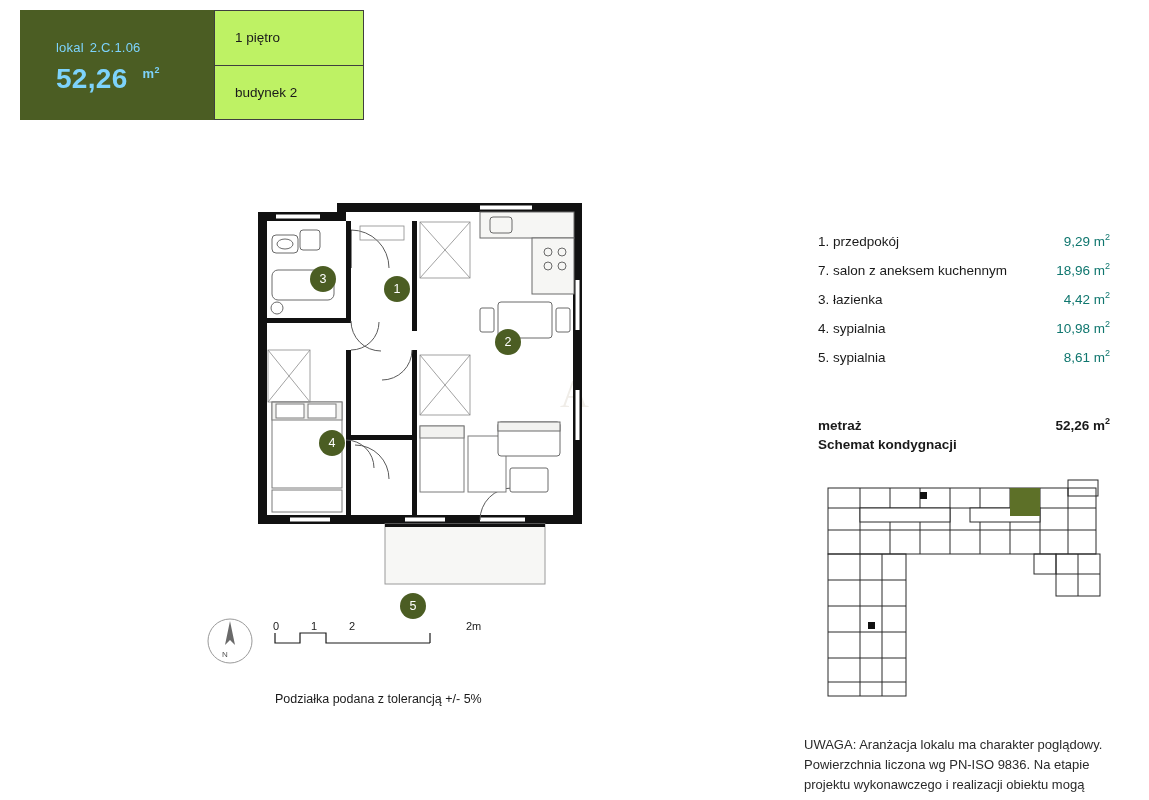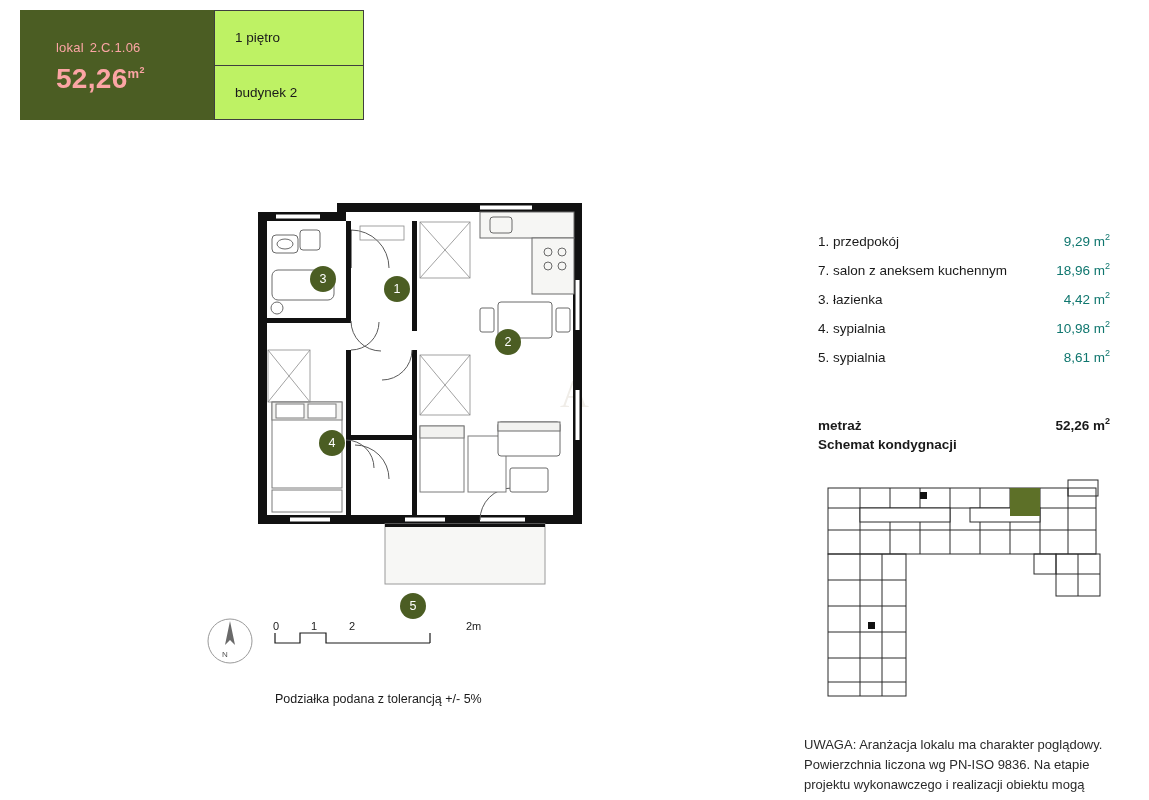--- a/index.html
+++ b/index.html
@@ -19,40 +19,40 @@
     position: absolute;
     left: 20px;
     top: 10px;
     display: flex;
     align-items: stretch;
   }
   #unit-box {
     width: 194px;
     height: 110px;
     background: #4b5d23;
-    color: #fca5a5;
+    color: #7dd3fc;
     padding: 30px 11px 0 36px;
   }
   #unit-label {
     font-size: 13px;
     letter-spacing: 0.2px;
     white-space: nowrap;
   }
   #unit-label .code { margin-left: 6px; }
   #unit-area {
     margin-top: 8px;
     font-size: 28px;
     font-weight: bold;
     letter-spacing: 0.3px;
   }
   #unit-area .unit-sup {
     font-size: 13px;
     font-weight: bold;
     vertical-align: super;
-    margin-left: 0;
+    margin-left: 15px;
     text-align: center;
   }
   #meta-col {
     width: 150px;
     display: flex;
     flex-direction: column;
   }
   .meta-cell {
     flex: 1;
     border: 1px solid #3f3f3f;

